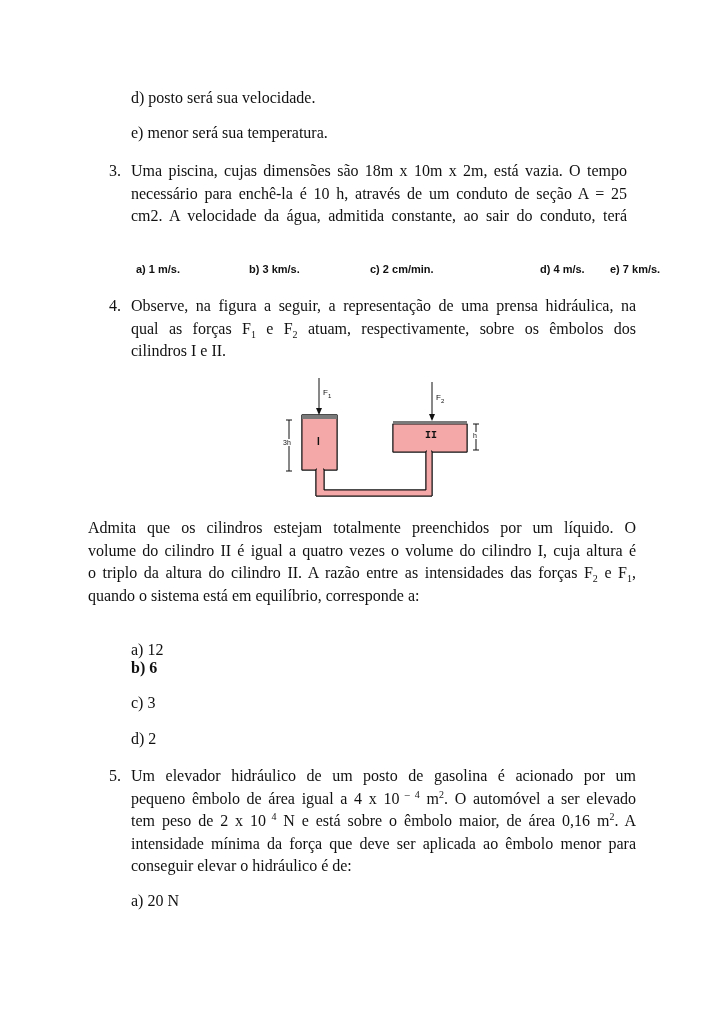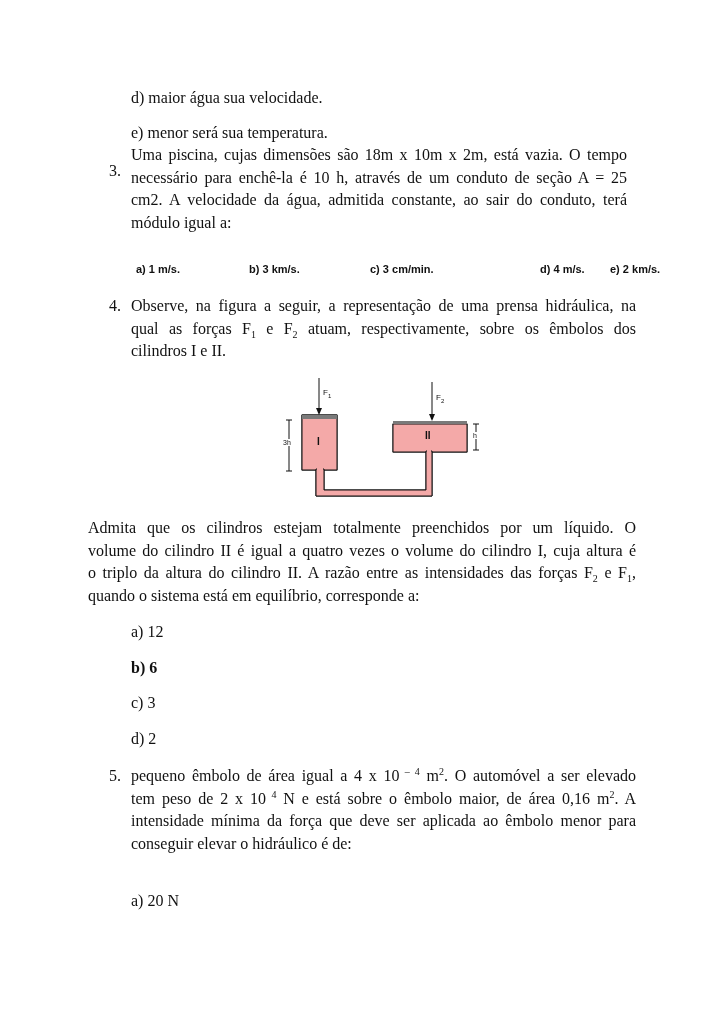--- a/index.html
+++ b/index.html
@@ -15,40 +15,39 @@
     .opt-row { position: absolute; font-family: "Liberation Sans", sans-serif; font-weight: bold; font-size: 11px; }
     .opt-row span { position: absolute; white-space: nowrap; }
     sub, sup { font-size: 10px; line-height: 0; }
     .diagram { position: absolute; left: 280px; top: 375px; width: 200px; height: 125px; }
   </style>
 </head>
 <body>
 
 <div class="line" style="left:131px; top:88px;">
   <span>d)</span>
-  <span>maior água sua velocidade.</span>
+  <span>posto será sua velocidade.</span>
 </div>
 <div class="line" style="left:131px; top:123px;">
   <span>e)</span>
   <span>menor será sua temperatura.</span>
 </div>
 
 <div class="num" style="left:109px; top:160px; line-height:22.5px;">3.</div>
-<div class="para" style="left:131px; top:144px; width:496px;">
+<div class="para" style="left:131px; top:160px; width:496px;">
   <span class="row">Uma piscina, cujas dimensões são 18m x 10m x 2m, está vazia. O tempo</span>
   <span class="row">necessário para enchê-la é 10 h, através de um conduto de seção A = 25</span>
   <span class="row">cm2. A velocidade da água, admitida constante, ao sair do conduto, terá</span>
-  <span class="row last">módulo igual a:</span>
 </div>
 <div class="opt-row" style="left:2px; top:263px; width:725px; height:14px;">
   <span style="left:134px;"><span style="position:static">a)</span> <span style="position:static">1 m/s.</span></span>
   <span style="left:247px;"><span style="position:static">b)</span> <span style="position:static">3 km/s.</span></span>
-  <span style="left:368px;"><span style="position:static">c)</span> <span style="position:static">3 cm/min.</span></span>
+  <span style="left:368px;"><span style="position:static">c)</span> <span style="position:static">2 cm/min.</span></span>
   <span style="left:497px;margin-left:41px;"><span style="position:static">d)</span> <span style="position:static">4 m/s.</span></span>
-  <span style="left:608px;"><span style="position:static">e)</span> <span style="position:static">2 km/s.</span></span>
+  <span style="left:608px;"><span style="position:static">e)</span> <span style="position:static">7 km/s.</span></span>
 </div>
 
 <div class="num" style="left:109px; top:295px; line-height:22.5px;">4.</div>
 <div class="para" style="left:131px; top:295px; width:505px;">
   <span class="row">Observe, na figura a seguir, a representação de uma prensa hidráulica, na</span>
   <span class="row">
     <span>qual as forças F</span><sub>1</sub><span> e F</span><sub>2</sub><span> atuam, respectivamente, sobre os êmbolos dos</span>
   </span>
   <span class="row last">cilindros I e II.</span>
 </div>
@@ -75,41 +74,42 @@
     <line x1="9" y1="45" x2="9" y2="96" stroke="#111" stroke-width="1"></line>
     <line x1="6" y1="45" x2="12" y2="45" stroke="#111" stroke-width="1"></line>
     <line x1="6" y1="96" x2="12" y2="96" stroke="#111" stroke-width="1"></line>
     <line x1="196" y1="49" x2="196" y2="75" stroke="#111" stroke-width="1"></line>
     <line x1="193" y1="49" x2="199" y2="49" stroke="#111" stroke-width="1"></line>
     <line x1="193" y1="75" x2="199" y2="75" stroke="#111" stroke-width="1"></line>
   </svg>
   <span style="position:absolute; left:43px; top:13px; font-family:'Liberation Sans',sans-serif; font-size:8px;"><span>F</span><sub style="font-size:6px">1</sub></span>
   <span style="position:absolute; left:156px; top:18px; font-family:'Liberation Sans',sans-serif; font-size:8px;"><span>F</span><sub style="font-size:6px">2</sub></span>
   <span style="position:absolute; left:37px; top:61px; font-family:'Liberation Sans',sans-serif; font-size:10px; font-weight:bold;">I</span>
-  <span style="position:absolute; left:145px; top:55px; font-family:Liberation Sans, sans-serif; font-size:10px; font-weight:bold;text-align:right;">II</span>
+  <span style="position:absolute; left:145px; top:55px; font-family:Liberation Mono, monospace; font-size:10px; font-weight:bold;text-align:right;">II</span>
   <span style="position:absolute; left:3px; top:64px; font-family:'Liberation Sans',sans-serif; font-size:7px; background:#fff;">3h</span>
   <span style="position:absolute; left:193px; top:57px; font-family:'Liberation Sans',sans-serif; font-size:7px; background:#fff;">h</span>
 </div>
 
 <div class="para" style="left:88px; top:517px; width:548px;">
   <span class="row">Admita que os cilindros estejam totalmente preenchidos por um líquido. O</span>
   <span class="row">volume do cilindro II é igual a quatro vezes o volume do cilindro I, cuja altura é</span>
   <span class="row">
     <span>o triplo da altura do cilindro II. A razão entre as intensidades das forças F</span><sub>2</sub><span> e F</span><sub>1</sub><span>,</span>
   </span>
   <span class="row last">quando o sistema está em equilíbrio, corresponde a:</span>
 </div>
 
-<div class="line" style="left:131px; top:622px;"><span>a)</span> <span>12</span></div>
+<div class="line" style="left:131px; top:640px;"><span>a)</span> <span>12</span></div>
 <div class="line" style="left:131px; top:658px;font-weight:bold;"><span>b)</span> <span>6</span></div>
 <div class="line" style="left:131px; top:693px;"><span>c)</span> <span>3</span></div>
 <div class="line" style="left:131px; top:729px;"><span>d)</span> <span>2</span></div>
 
 <div class="num" style="left:109px; top:765px; line-height:22.5px;">5.</div>
 <div class="para" style="left:131px; top:765px; width:505px;">
+  <span class="row">Um elevador hidráulico de um posto de gasolina é acionado por um</span>
   <span class="row">
     <span>pequeno êmbolo de área igual a 4 x 10</span><sup> – 4</sup><span> m</span><sup>2</sup><span>. O automóvel a ser elevado</span>
   </span>
   <span class="row">
     <span>tem peso de 2 x 10</span><sup> 4</sup><span> N e está sobre o êmbolo maior, de área 0,16 m</span><sup>2</sup><span>. A</span>
   </span>
   <span class="row">intensidade mínima da força que deve ser aplicada ao êmbolo menor para</span>
   <span class="row last">conseguir elevar o hidráulico é de:</span>
 </div>
 

